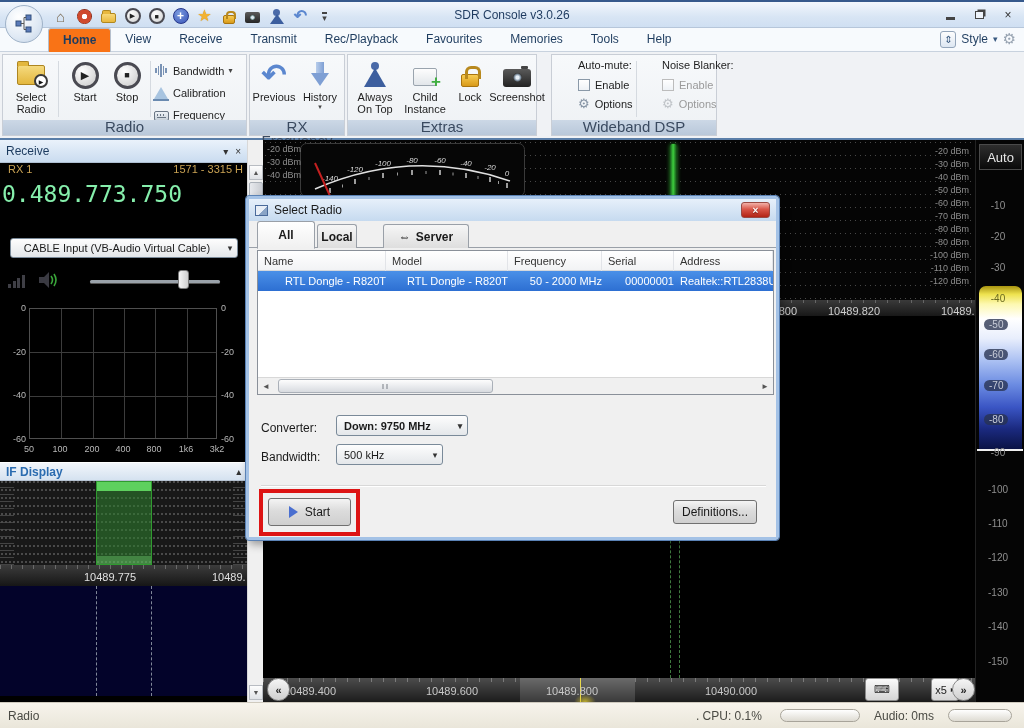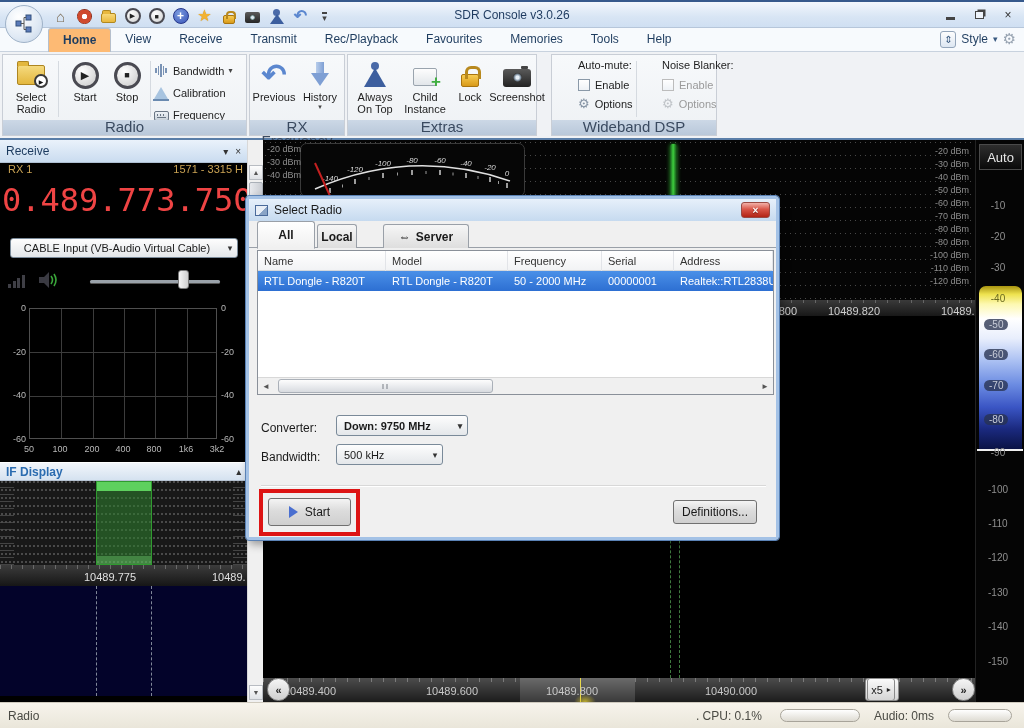--- a/index.html
+++ b/index.html
@@ -35,21 +35,21 @@
   .i-person{position:relative;width:14px;height:15px;}
   .i-person:before{content:"";position:absolute;left:3px;top:0;width:7px;height:7px;border-radius:50%;background:#4a6aa8;}
   .i-person:after{content:"";position:absolute;left:0;top:5px;border-left:7px solid transparent;border-right:7px solid transparent;border-bottom:10px solid #3c5e9e;}
   .i-undo{font-size:16px;color:#5b87cf;font-weight:bold;line-height:14px;}
   .i-more{font-size:9px;color:#444;border-top:2px solid #444;padding-top:1px;line-height:6px;}
 
   
   .tabrow{position:absolute;left:0;top:28px;width:1024px;height:24px;background:#f7fafd;border-bottom:1px solid #c8d2de;}
   .rtabs{position:absolute;left:48px;top:0;height:24px;display:flex;}
   .rtab{padding:4px 14px 0 14px;height:24px;color:#1e3c5f;font-size:12px;}
-  .rtab.active{background:#fdba74;border:1px solid #b5bfcc;border-bottom:none;border-radius:3px 3px 0 0;font-weight:bold;}
+  .rtab.active{background:#f97316;border:1px solid #b5bfcc;border-bottom:none;border-radius:3px 3px 0 0;font-weight:bold;}
   .stylebox{position:absolute;right:8px;top:2px;display:flex;align-items:center;gap:5px;color:#1e3c5f;font-size:12px;}
   .style-sw{width:16px;height:17px;border:1px solid #93a5ba;border-radius:3px;background:linear-gradient(#fdfdfd,#dde7f2);
     display:flex;align-items:center;justify-content:center;font-size:10px;color:#3a5a80;}
   .gearg{color:#98a4b2;font-size:15px;}
 
   
   .ribbon{position:absolute;left:0;top:52px;width:1024px;height:88px;background:#f0f2f5;border-bottom:2px solid #5a7ea8;}
   .rgroup{position:absolute;top:2px;bottom:2px;border:1px solid #c9ced6;background:linear-gradient(#f7f9fb,#eef1f4);}
   .glabel{position:absolute;left:0;right:0;bottom:0;height:15px;background:linear-gradient(#ccd8e6,#b9c8da);
     color:#3a4a60;text-align:center;font-size:15px;line-height:14px;}
@@ -96,21 +96,21 @@
   .gear{font-size:13px;color:#8694a4;line-height:12px;}
   .gear.dis{color:#c0c4c8;}
 
   
   .lpanel{position:absolute;left:0;top:140px;width:247px;height:562px;background:#000;}
   .phead{position:absolute;left:0;width:247px;height:23px;background:linear-gradient(#eaf2fb,#cadcf0);
     border-bottom:1px solid #aebfd2;color:#1c3a5e;font-size:12px;display:flex;align-items:center;padding:0 6px;}
   .phead .sp{flex:1;}
   .phead .hic{color:#333;font-size:10px;margin-left:7px;}
   .rxrow{position:absolute;left:0;top:23px;width:247px;height:18px;color:#c9a253;font-size:11px;}
-  .freqbig{position:absolute;left:2px;top:41px;width:245px;font-family:"DejaVu Sans Mono",monospace;font-size:32px;color:#ef4444;white-space:nowrap;overflow:hidden;}
+  .freqbig{position:absolute;left:2px;top:41px;width:245px;font-family:"DejaVu Sans Mono",monospace;font-size:23px;color:#86efac;white-space:nowrap;overflow:hidden;}
   .combo{position:absolute;border:1px solid #7a8a99;border-radius:3px;background:linear-gradient(#fdfdfd,#e4e7ea);
     color:#1a1a1a;font-size:11px;display:flex;align-items:center;}
   .combo .ctext{flex:1;text-align:center;white-space:nowrap;overflow:hidden;padding:0 4px;}
   .combo .carr{width:14px;color:#333;font-size:9px;text-align:center;}
   .volrow{position:absolute;left:0;top:126px;width:247px;height:30px;}
   .i-bars{position:absolute;left:8px;top:8px;width:22px;height:14px;display:flex;align-items:flex-end;gap:1.5px;}
   .i-bars i{width:3px;background:#3f3f46;display:block;}
   .slider-track{position:absolute;left:90px;top:14px;width:130px;height:3px;background:#9aa2aa;border-radius:2px;box-shadow:0 1px 0 #555;}
   .slider-thumb{position:absolute;left:178px;top:4px;width:11px;height:19px;border:1px solid #7a7a7a;border-radius:3px;background:linear-gradient(90deg,#f5f5f5,#cfcfcf);}
   .agraph{position:absolute;left:0;top:160px;width:247px;height:160px;background:#000;}
@@ -179,21 +179,21 @@
     background:linear-gradient(#f2b0a8,#d85548 45%,#b22315);color:#fff;font-weight:bold;font-size:10px;
     display:flex;align-items:center;justify-content:center;text-shadow:0 1px 1px #7a1a10;}
   .dtabs{position:absolute;left:0;top:24px;width:100%;height:25px;border-bottom:1px solid #9aa0a8;}
   .dtab{position:absolute;top:1px;height:24px;border:1px solid #9aa0a8;border-bottom:none;border-radius:3px 3px 0 0;
     background:linear-gradient(#f6f6f6,#dedede);display:flex;align-items:center;justify-content:center;gap:5px;font-size:12px;font-weight:bold;color:#1a1a1a;}
   .dtab.active{top:-2px;height:28px;background:linear-gradient(#ffffff,#f0f0f0);border-bottom:1px solid #f0f0f0;}
   .listframe{position:absolute;left:8px;top:51px;width:517px;height:145px;background:#fff;border:1px solid #8a9099;}
   .lhead{position:absolute;left:0;top:0;width:100%;height:20px;background:linear-gradient(#ffffff,#f2f3f5);border-bottom:1px solid #d5d8dc;}
   .lcol{position:absolute;top:0;height:20px;line-height:20px;padding-left:6px;color:#333;font-size:11px;border-right:1px solid #e2e4e8;}
   .lrow{position:absolute;left:0;top:20px;width:100%;height:20px;background:linear-gradient(#4a90e8,#2d6fd2);color:#fff;}
-  .lcell{position:absolute;top:0;height:37px;line-height:20px;padding-left:6px;font-size:11px;white-space:nowrap;overflow:hidden;}
+  .lcell{position:absolute;top:0;height:37px;line-height:20px;padding-left:6px;font-size:11px;white-space:nowrap;overflow:hidden;text-align:right;}
   .hscroll{position:absolute;left:0;bottom:0;width:515px;height:17px;background:#f0f0f0;border-top:1px solid #d8d8d8;}
   .harrow{position:absolute;top:1px;width:16px;height:14px;color:#555;font-size:8px;display:flex;align-items:center;justify-content:center;}
   .hthumb{position:absolute;left:20px;top:1px;width:215px;height:14px;background:linear-gradient(#fdfdfd,#d8dbe0);
     border:1px solid #aab0b8;border-radius:3px;color:#8a8f96;font-size:7px;display:flex;align-items:center;justify-content:center;letter-spacing:1px;}
   .dlabel{position:absolute;font-size:12px;color:#1a1a1a;}
   .dsep{position:absolute;left:12px;top:286px;width:505px;height:1px;background:#d8d8d8;box-shadow:0 1px 0 #fff;}
   .redbox{position:absolute;left:10px;top:290px;width:101px;height:47px;border:4px solid #dd1414;z-index:5;}
   .winbtn{position:absolute;border:1px solid #707070;border-radius:3px;background:linear-gradient(#f4f4f4,#dcdcdc 45%,#cfcfcf);
     display:flex;align-items:center;justify-content:center;gap:7px;font-size:12px;color:#1a1a1a;}
   .playtri{width:0;height:0;border-top:6px solid transparent;border-bottom:6px solid transparent;border-left:9px solid #4a6fd0;}
@@ -560,21 +560,21 @@
     <div class="nav">
       <span class="navlbl" style="left:21px;">10489.400</span>
       <span class="navlbl" style="left:163px;">10489.600</span>
       <div class="navband">
         <span class="navcursor"></span>
         <span class="navlbl" style="left:26px;">10489.800</span>
       </div>
       <span class="navlbl" style="left:442px;">10490.000</span>
       <span class="roundbtn" style="left:4px;top:0px;">«</span>
       <span class="flatbtn" style="left:602px;top:0px;width:34px;">⌨</span>
-      <span class="flatbtn" style="left:604px;top:0px;width:28px;">
+      <span class="flatbtn" style="left:668px;top:0px;width:28px;">
         <span>x5</span>
         <span style="font-size:8px;">▸</span>
       </span>
       <span class="roundbtn" style="left:689px;top:0px;">»</span>
     </div>
   </div>
 
   <div class="rbar">
     <div class="autob">Auto</div>
     <div class="grad"></div>

